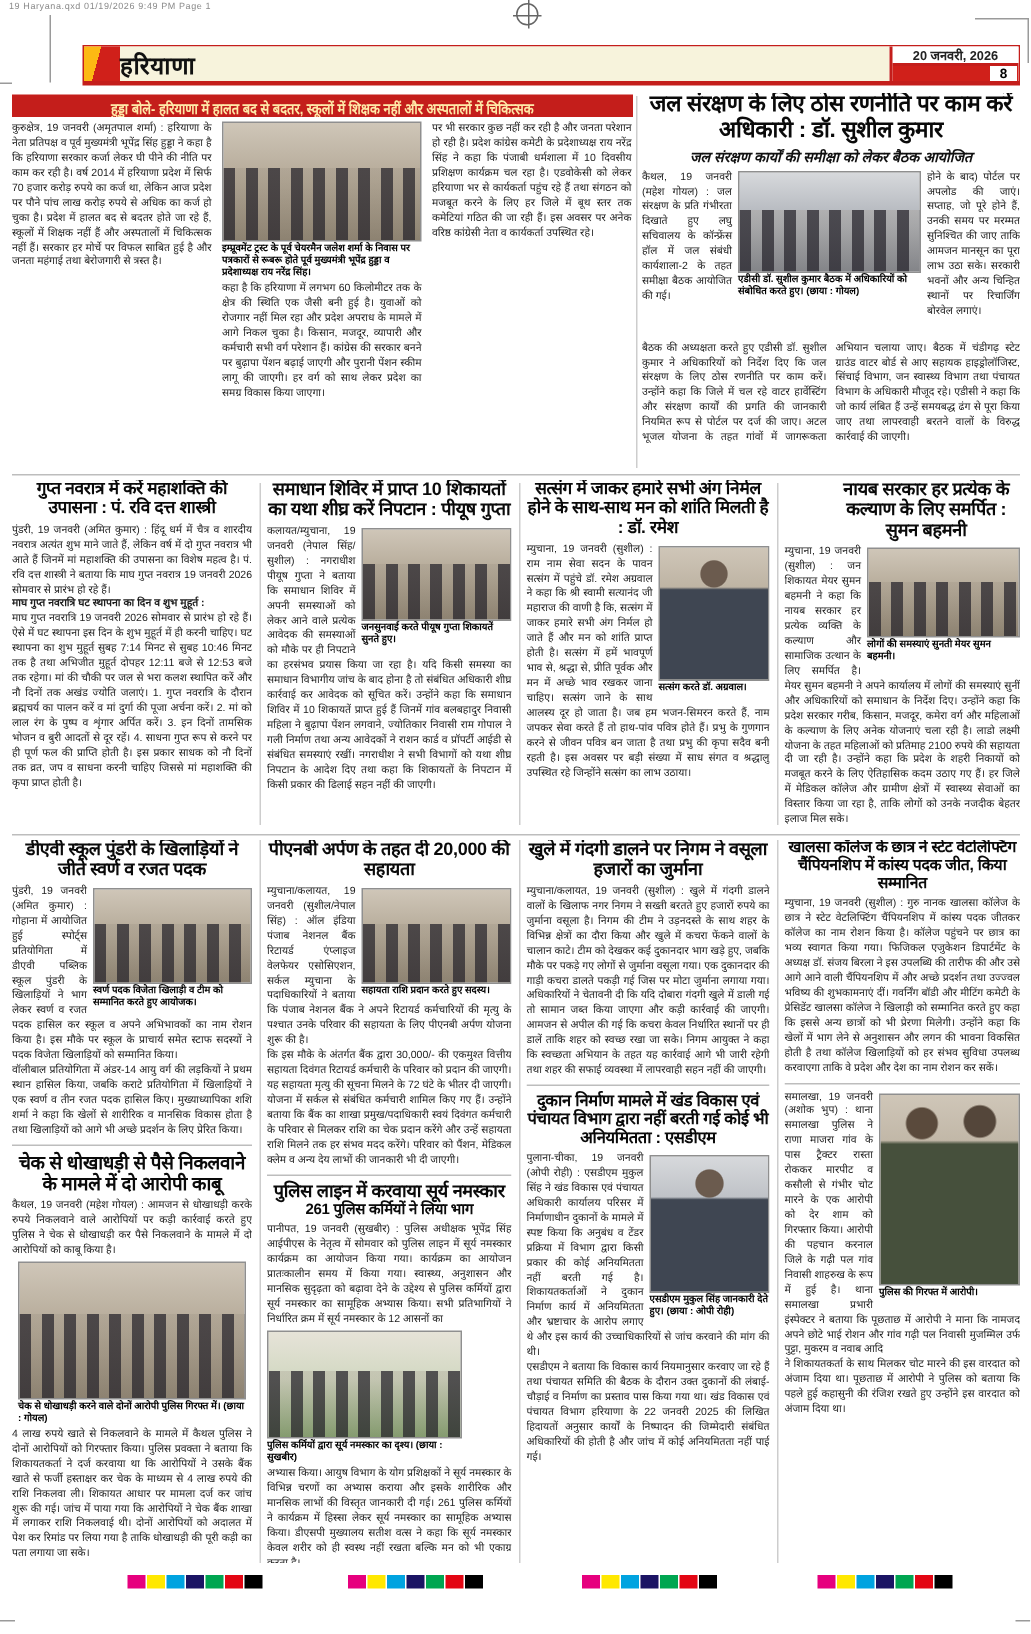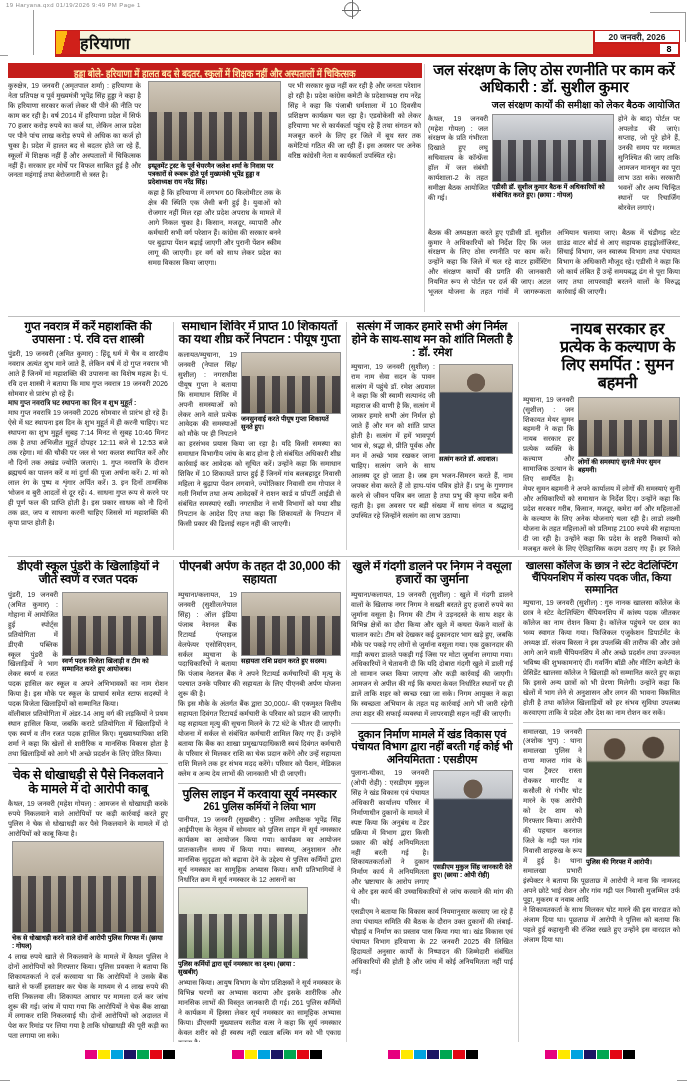--- a/index.html
+++ b/index.html
@@ -26,21 +26,21 @@
   .date-row{flex:1;display:flex;align-items:center;justify-content:center;font-size:8.5px;font-weight:bold;color:#222;border-bottom:2px solid #c41e1b;}
   .pageno-row{height:11px;background:#d0201a;position:relative;}
   .pageno{position:absolute;right:1px;top:0;bottom:0;width:18px;background:#fff;color:#000;
           font-weight:bold;font-size:9px;display:flex;align-items:center;justify-content:center;}
   
   .h-lead{height:28px;overflow:hidden;white-space:nowrap;}
   .h-lead>span{display:inline-block;font-size:21px;font-weight:900;color:#0a0a0a;transform:scaleX(.76);transform-origin:0 50%;letter-spacing:-.5px;}
   .banner{margin-top:1px;height:15px;background:#c41e1b;color:#ffe9a8;overflow:hidden;text-align:center;white-space:nowrap;}
   .banner>span{display:inline-block;font-size:10px;font-weight:bold;line-height:15px;transform:scaleX(.86);transform-origin:50% 50%;}
   .h2{font-weight:900;text-align:center;line-height:1.12;color:#0a0a0a;letter-spacing:-.2px;}
-  .sub{font-weight:bold;text-align:right;color:#111;}
+  .sub{font-weight:bold;text-align:center;color:#111;font-style:italic;}
   .bt{font-size:7px;line-height:1.42;text-align:justify;color:#1c1c1c;}
   .cap{font-size:6.5px;font-weight:bold;line-height:1.25;margin-top:1px;color:#000;text-align:left;}
   .story{box-sizing:border-box;overflow:hidden;}
   
   .photo{position:relative;overflow:hidden;border:1px solid #8f8f8f;box-sizing:border-box;
          background:linear-gradient(180deg,#cfc6b8 0%,#b3a896 50%,#8a7f6d 100%);}
   .photo::after{content:"";position:absolute;left:0;right:0;bottom:0;height:62%;
          background:repeating-linear-gradient(90deg,rgba(45,42,48,.78) 0 8px,rgba(150,140,126,.25) 8px 15px);}
   .ph-cool{background:linear-gradient(180deg,#d7d9dc,#abafb6 55%,#7d828c);}
   .ph-green{background:linear-gradient(180deg,#e6e3d8 0%,#d2d8c2 45%,#7fa06a 100%);}
@@ -145,21 +145,21 @@
     <div style="margin-top:3px;">
       <div class="fig-r" style="width:74px;">
         <div class="photo ph-portrait" style="width:74px;height:90px;"></div>
         <div class="cap">सत्संग करते डॉ. अग्रवाल।</div>
       </div>
       <div class="bt">म्युचाना, 19 जनवरी (सुशील) : राम नाम सेवा सदन के पावन सत्संग में पहुंचे डॉ. रमेश अग्रवाल ने कहा कि श्री स्वामी सत्यानंद जी महाराज की वाणी है कि, सत्संग में जाकर हमारे सभी अंग निर्मल हो जाते हैं और मन को शांति प्राप्त होती है। सत्संग में हमें भावपूर्ण भाव से, श्रद्धा से, प्रीति पूर्वक और मन में अच्छे भाव रखकर जाना चाहिए। सत्संग जाने के साथ आलस्य दूर हो जाता है। जब हम भजन-सिमरन करते हैं, नाम जपकर सेवा करते हैं तो हाथ-पांव पवित्र होते हैं। प्रभु के गुणगान करने से जीवन पवित्र बन जाता है तथा प्रभु की कृपा सदैव बनी रहती है। इस अवसर पर बड़ी संख्या में साध संगत व श्रद्धालु उपस्थित रहे जिन्होंने सत्संग का लाभ उठाया।</div>
     </div>
   </div>
 
   <div class="abs story" style="left:523px;top:320px;width:157px;height:232px;">
-    <div class="h2" style="font-size:16px;margin-left:32px;">नायब सरकार हर प्रत्येक के कल्याण के लिए समर्पित : सुमन बहमनी</div>
+    <div class="h2" style="font-size:12px;margin-left:32px;">नायब सरकार हर प्रत्येक के कल्याण के लिए समर्पित : सुमन बहमनी</div>
     <div style="margin-top:3px;">
       <div class="fig-r" style="width:102px;">
         <div class="photo" style="width:102px;height:60px;"></div>
         <div class="cap">लोगों की समस्याएं सुनती मेयर सुमन बहमनी।</div>
       </div>
       <div class="bt">म्युचाना, 19 जनवरी (सुशील) : जन शिकायत मेयर सुमन बहमनी ने कहा कि नायब सरकार हर प्रत्येक व्यक्ति के कल्याण और सामाजिक उत्थान के लिए समर्पित है। मेयर सुमन बहमनी ने अपने कार्यालय में लोगों की समस्याएं सुनीं और अधिकारियों को समाधान के निर्देश दिए। उन्होंने कहा कि प्रदेश सरकार गरीब, किसान, मजदूर, कमेरा वर्ग और महिलाओं के कल्याण के लिए अनेक योजनाएं चला रही है। लाडो लक्ष्मी योजना के तहत महिलाओं को प्रतिमाह 2100 रुपये की सहायता दी जा रही है। उन्होंने कहा कि प्रदेश के शहरी निकायों को मजबूत करने के लिए ऐतिहासिक कदम उठाए गए हैं। हर जिले में मेडिकल कॉलेज और ग्रामीण क्षेत्रों में स्वास्थ्य सेवाओं का विस्तार किया जा रहा है, ताकि लोगों को उनके नजदीक बेहतर इलाज मिल सके।</div>
     </div>
   </div>
 
   <div class="hr" style="left:8px;top:556px;width:672px;"></div>
@@ -187,21 +187,21 @@
       <div class="fig-c" style="width:152px;">
         <div class="photo" style="width:152px;height:92px;"></div>
         <div class="cap">चेक से धोखाधड़ी करने वाले दोनों आरोपी पुलिस गिरफ्त में। (छाया : गोयल)</div>
       </div>
       <div class="bt">4 लाख रुपये खाते से निकलवाने के मामले में कैथल पुलिस ने दोनों आरोपियों को गिरफ्तार किया। पुलिस प्रवक्ता ने बताया कि शिकायतकर्ता ने दर्ज करवाया था कि आरोपियों ने उसके बैंक खाते से फर्जी हस्ताक्षर कर चेक के माध्यम से 4 लाख रुपये की राशि निकलवा ली। शिकायत आधार पर मामला दर्ज कर जांच शुरू की गई। जांच में पाया गया कि आरोपियों ने चेक बैंक शाखा में लगाकर राशि निकलवाई थी। दोनों आरोपियों को अदालत में पेश कर रिमांड पर लिया गया है ताकि धोखाधड़ी की पूरी कड़ी का पता लगाया जा सके।</div>
     </div>
   </div>
 
   <div class="abs story" style="left:178px;top:560px;width:163px;height:482px;">
     <div>
-      <div class="h2" style="font-size:12px;">पीएनबी अर्पण के तहत दी 30,000 की सहायता</div>
+      <div class="h2" style="font-size:12px;">पीएनबी अर्पण के तहत दी 20,000 की सहायता</div>
       <div style="margin-top:3px;">
         <div class="fig-r" style="width:100px;">
           <div class="photo" style="width:100px;height:64px;"></div>
           <div class="cap">सहायता राशि प्रदान करते हुए सदस्य।</div>
         </div>
         <div class="bt">म्युचाना/कलायत, 19 जनवरी (सुशील/नेपाल सिंह) : ऑल इंडिया पंजाब नेशनल बैंक रिटायर्ड एंप्लाइज वेलफेयर एसोसिएशन, सर्कल म्युचाना के पदाधिकारियों ने बताया कि पंजाब नेशनल बैंक ने अपने रिटायर्ड कर्मचारियों की मृत्यु के पश्चात उनके परिवार की सहायता के लिए पीएनबी अर्पण योजना शुरू की है।</div>
       </div>
       <div class="bt" style="clear:both;">कि इस मौके के अंतर्गत बैंक द्वारा 30,000/- की एकमुश्त वित्तीय सहायता दिवंगत रिटायर्ड कर्मचारी के परिवार को प्रदान की जाएगी। यह सहायता मृत्यु की सूचना मिलने के 72 घंटे के भीतर दी जाएगी। योजना में सर्कल से संबंधित कर्मचारी शामिल किए गए हैं। उन्होंने बताया कि बैंक का शाखा प्रमुख/पदाधिकारी स्वयं दिवंगत कर्मचारी के परिवार से मिलकर राशि का चेक प्रदान करेंगे और उन्हें सहायता राशि मिलने तक हर संभव मदद करेंगे। परिवार को पैंशन, मेडिकल क्लेम व अन्य देय लाभों की जानकारी भी दी जाएगी।</div>
     </div>
     <hr class="hr-in">

